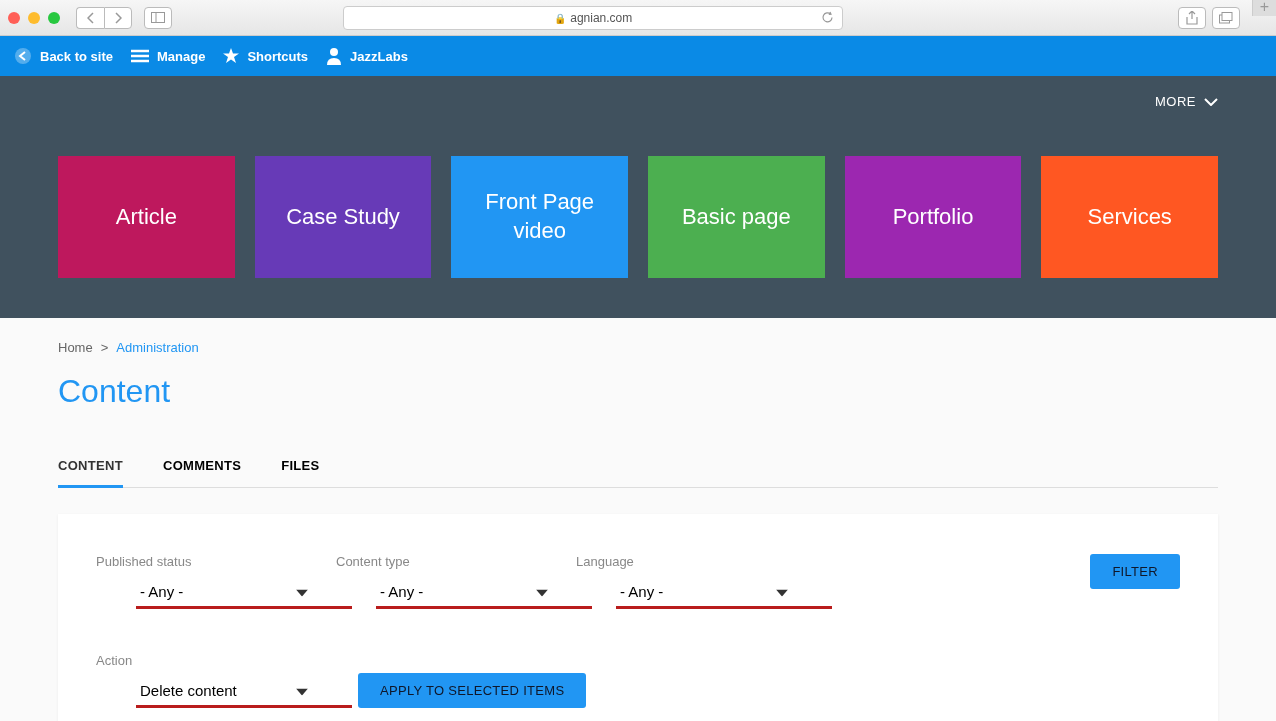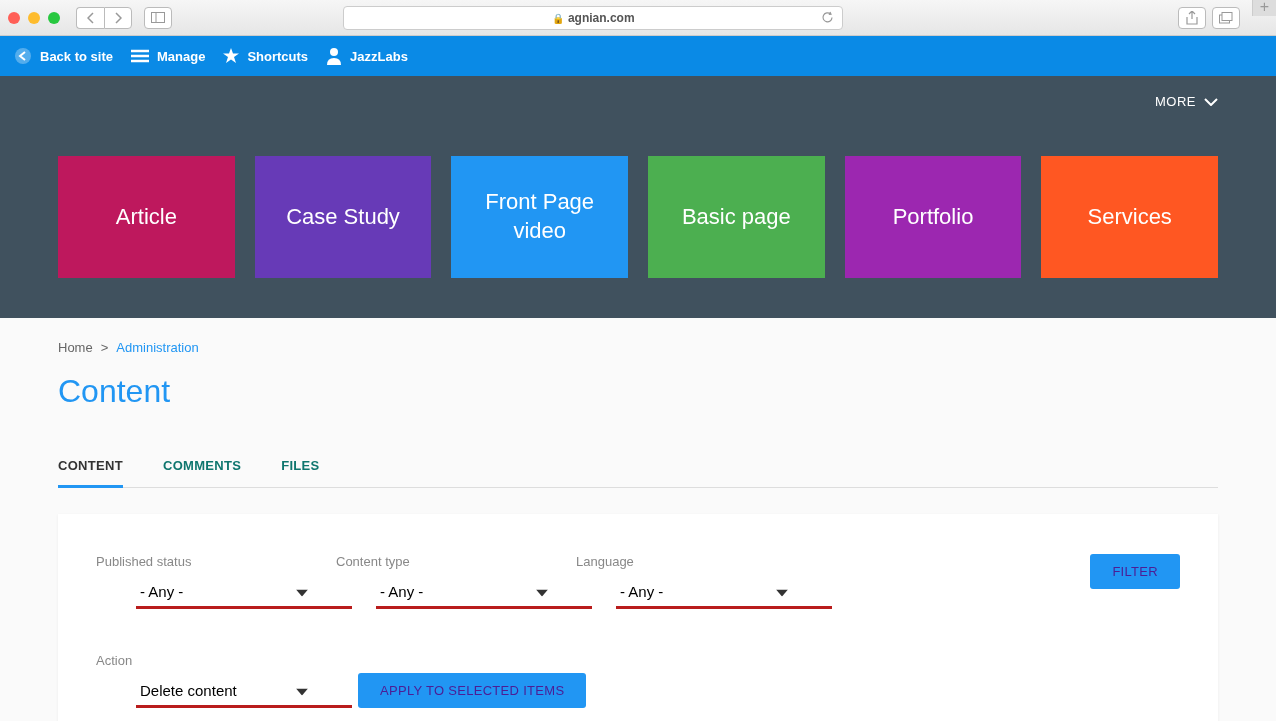--- a/index.html
+++ b/index.html
@@ -11,21 +11,21 @@
     .traffic-light { width: 12px; height: 12px; border-radius: 50%; }
     .tl-red { background: #ff5f57; }
     .tl-yellow { background: #febc2e; }
     .tl-green { background: #28c840; }
     .nav-btns { display: flex; gap: 0; }
     .nav-btn { width: 28px; height: 22px; background: #fff; border: 1px solid #bbb; display: flex; align-items: center; justify-content: center; color: #888; font-size: 14px; cursor: pointer; }
     .nav-btn:first-child { border-radius: 4px 0 0 4px; border-right: none; }
     .nav-btn:last-child { border-radius: 0 4px 4px 0; }
     .sidebar-btn { width: 28px; height: 22px; background: #fff; border: 1px solid #bbb; border-radius: 4px; display: flex; align-items: center; justify-content: center; color: #888; margin-left: 4px; cursor: pointer; }
     .url-bar { flex: 0 0 500px; margin: 0 auto; height: 24px; background: #fff; border: 1px solid #ccc; border-radius: 4px; display: flex; align-items: center; padding: 0 8px; gap: 6px; color: #555; font-size: 12px; position: relative; }
-    .url-text { flex: 1; text-align: center; font-weight: bold; }
+    .url-text { flex: 1; text-align: center; }
     .lock-icon { font-size: 10px; }
     .reload-icon { position: absolute; right: 8px; cursor: pointer; }
     .right-btns { display: flex; gap: 6px; margin-left: auto; }
     .chrome-right-btn { width: 28px; height: 22px; background: #fff; border: 1px solid #bbb; border-radius: 4px; display: flex; align-items: center; justify-content: center; color: #888; cursor: pointer; font-size: 13px; }
     .plus-tab { width: 24px; height: 24px; background: #ddd; display: flex; align-items: center; justify-content: center; color: #999; cursor: pointer; border-left: 1px solid #ccc; align-self: stretch; margin: -8px -8px -8px 4px; padding-top: 6px;}
 
     
     .admin-bar { height: 40px; background: #0a8ae6; display: flex; align-items: center; padding: 0 14px; gap: 18px; color: #fff; font-weight: 600; font-size: 13px; }
     .admin-item { display: flex; align-items: center; gap: 8px; cursor: pointer; }
     .admin-icon { display: inline-flex; align-items: center; justify-content: center; }
@@ -42,32 +42,32 @@
     .card-magenta { background: #9c27b0; }
     .card-orange { background: #ff5722; }
 
     
     .content-area { background: #fafafa; padding: 22px 58px; }
     .breadcrumb { font-size: 13px; color: #666; display: flex; gap: 8px; align-items: center; }
     .breadcrumb-link { color: #2196f3; }
     .page-title { font-size: 32px; font-weight: 300; color: #2196f3; margin-top: 18px; }
 
     .tabs { display: flex; gap: 40px; margin-top: 36px; border-bottom: 1px solid #ddd; }
-    .tab { padding: 12px 0; font-size: 13px; font-weight: 600; color: #0f766e; letter-spacing: 0.3px; cursor: pointer; border-bottom: 3px solid transparent; margin-bottom: -1px; }
+    .tab { padding: 12px 0; font-size: 13px; font-weight: 600; color: #000000; letter-spacing: 0.3px; cursor: pointer; border-bottom: 3px solid transparent; margin-bottom: -1px; }
     .tab.active { color: #333; border-bottom-color: #2196f3; }
 
     .filter-panel { background: #fff; margin-top: 26px; padding: 40px 38px; box-shadow: 0 1px 3px rgba(0,0,0,0.06); }
     .filter-row { display: flex; gap: 24px; align-items: flex-start; }
     .filter-field { flex: 0 0 216px; }
     .filter-field.narrow { flex: 0 0 216px; }
     .filter-label { font-size: 13px; color: #888; margin-bottom: 8px; display: block; }
     .filter-select, .filter-input { width: 100%; border: none; border-bottom: 3px solid #b91c1c; padding: 6px 4px; font-size: 15px; background: transparent; outline: none; margin-left: 40px; }
     .select-wrap { position: relative; }
     .select-caret { position: absolute; right: 4px; top: 50%; transform: translateY(-50%); pointer-events: none; }
-    .filter-btn { background: #2196f3; color: #4c1d95; border: none; padding: 10px 22px; font-size: 13px; font-weight: 500; border-radius: 3px; cursor: pointer; letter-spacing: 0.3px; }
+    .filter-btn { background: #2196f3; color: #0f172a; border: none; padding: 10px 22px; font-size: 13px; font-weight: 500; border-radius: 3px; cursor: pointer; letter-spacing: 0.3px; }
     .filter-row2 { display: flex; gap: 46px; align-items: flex-end; margin-top: 44px; }
 
     svg { display: block; }
   </style>
 </head>
 <body>
 
 <div class="browser-chrome">
   <div class="traffic-lights">
     <div class="traffic-light tl-red"></div>

